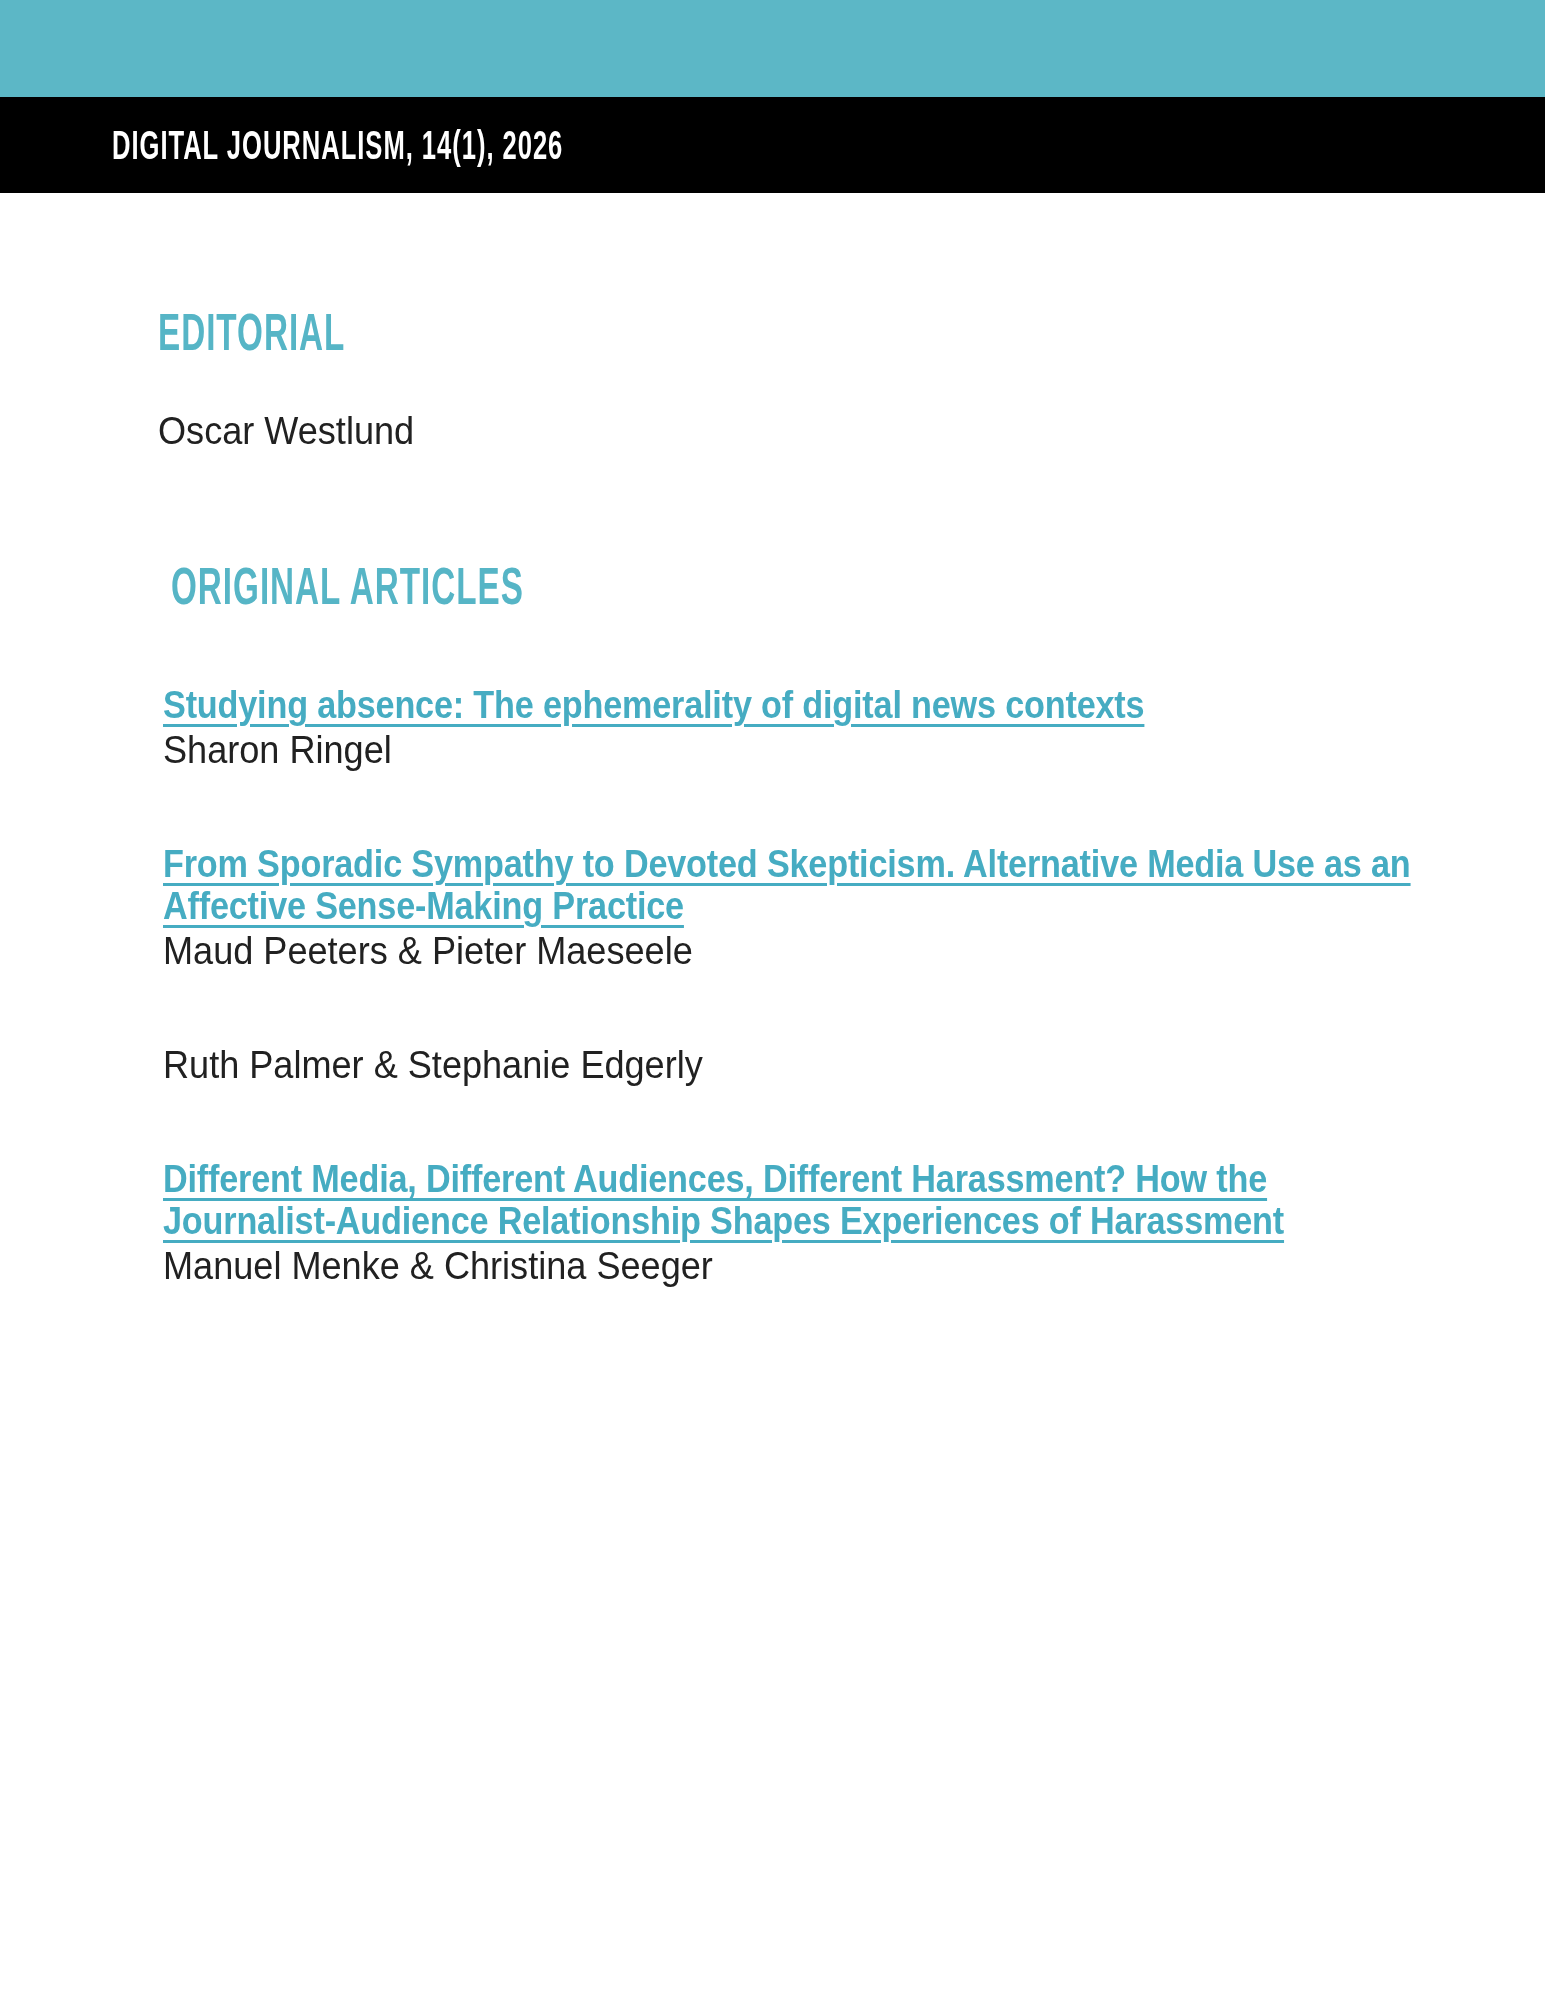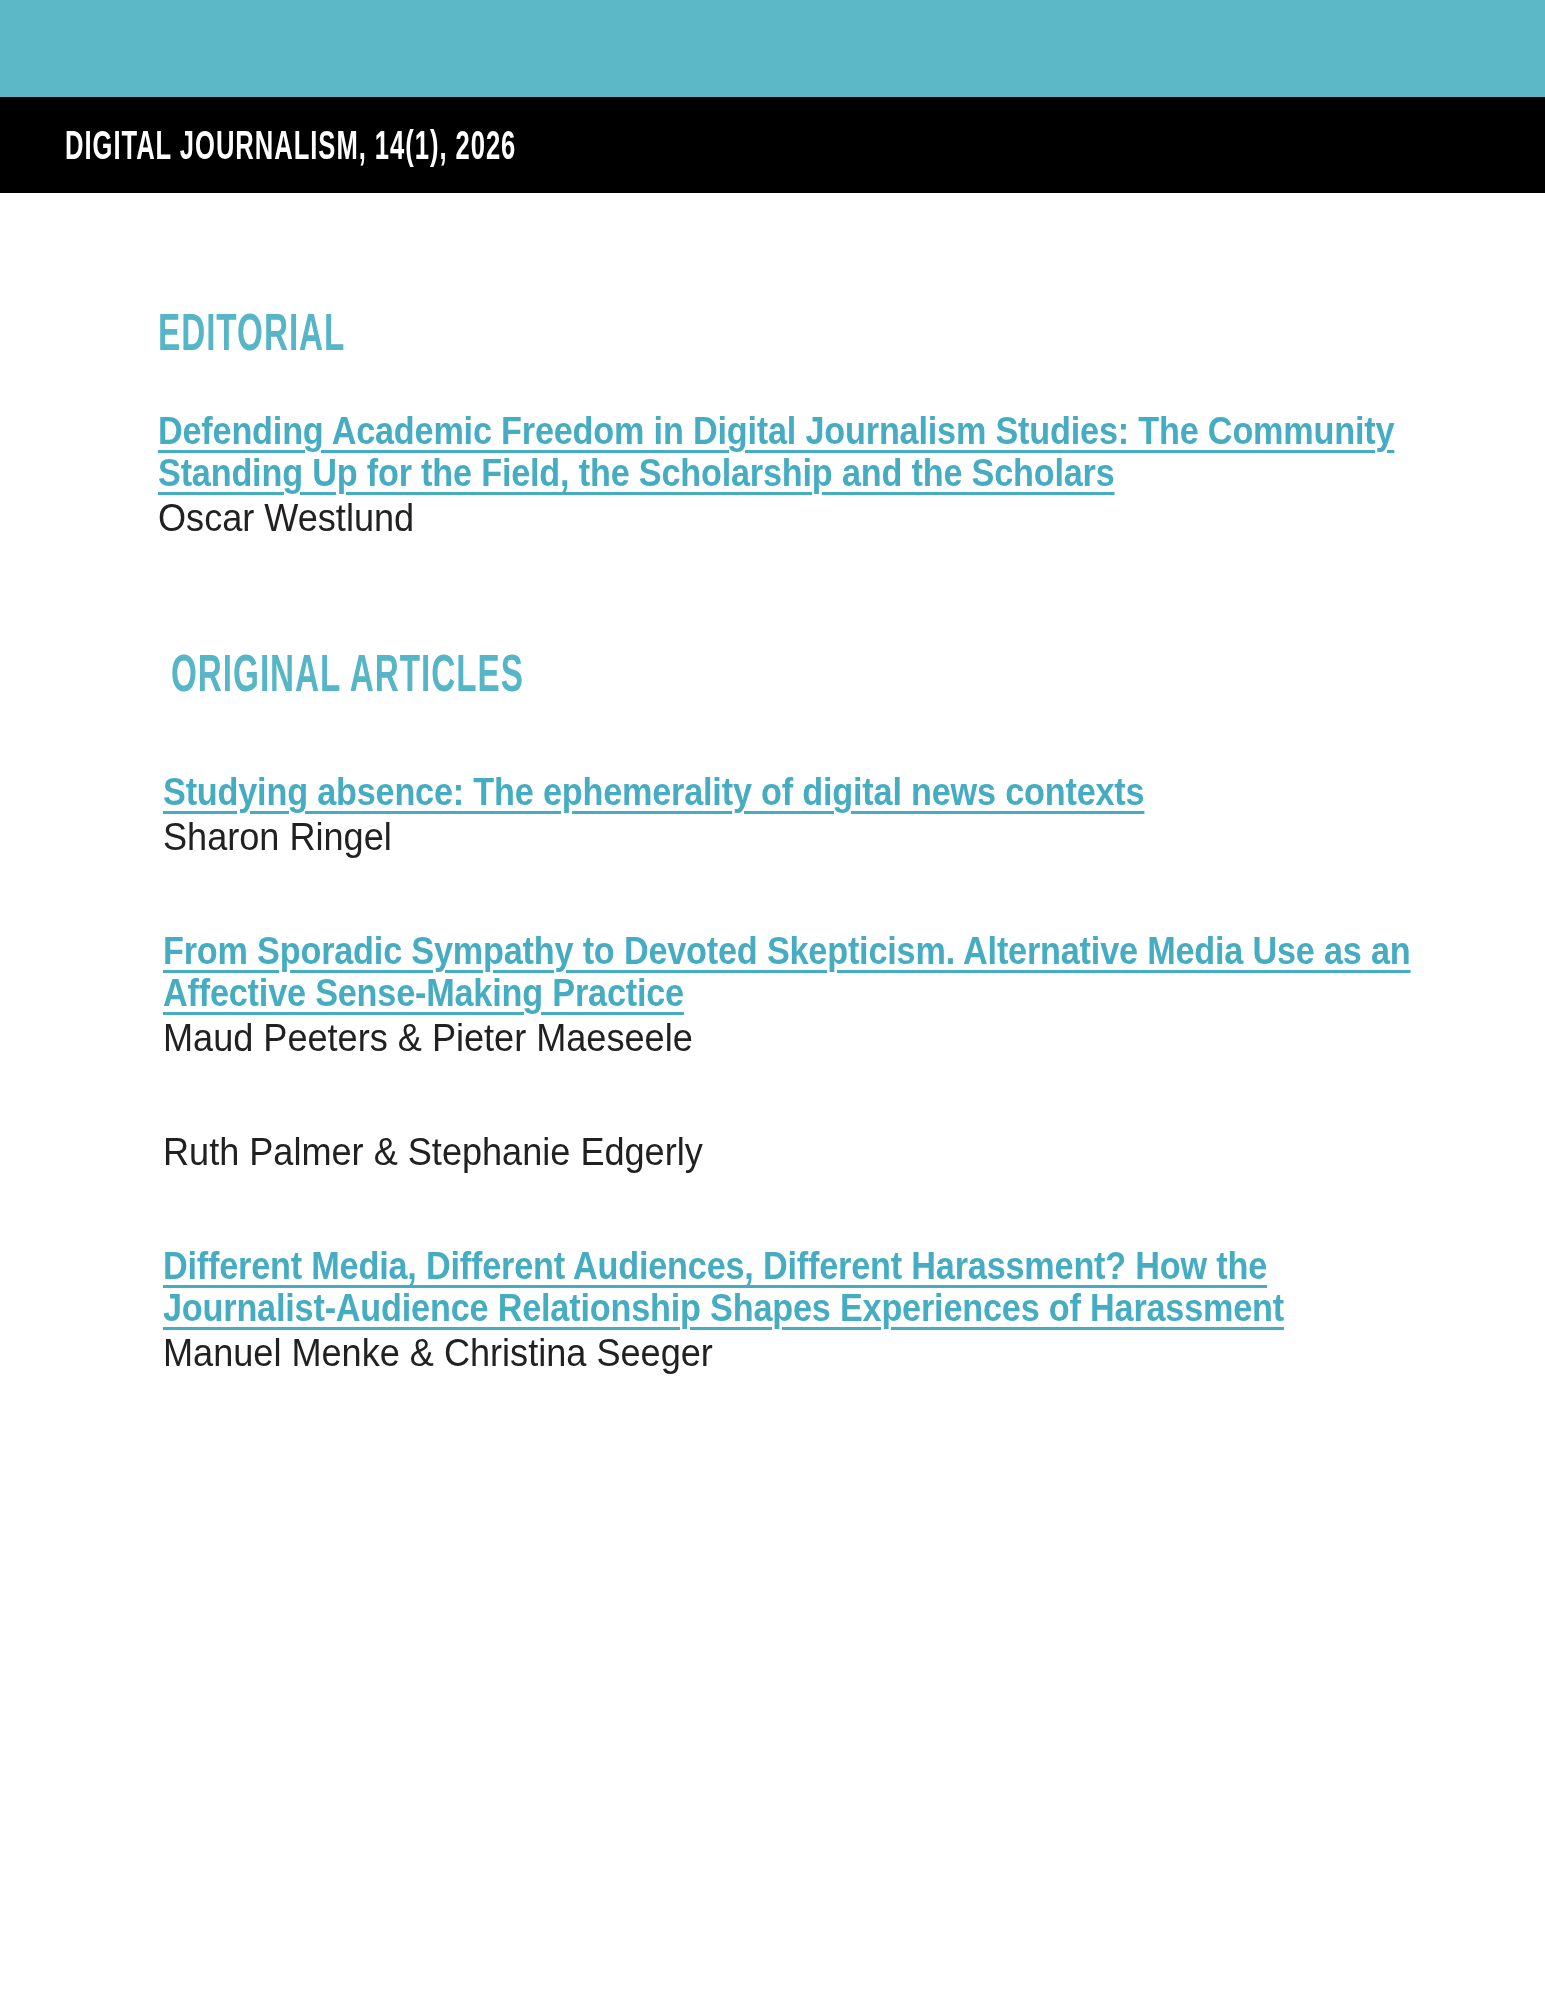--- a/index.html
+++ b/index.html
@@ -24,21 +24,21 @@
     width:100%;
     height:97px;
     background:var(--accent);
   }
   .black-bar{
     width:100%;
     height:96px;
     background:var(--bar);
     display:flex;
     align-items:center;
-    padding-left:65px;
+    padding-left:112px;
   }
   .bar-title{
     color:var(--bar-text);
     font-size:40px;
     font-weight:bold;
     letter-spacing:1.5px;
     line-height:1;
     white-space:nowrap;
     transform:scaleX(0.64);
     transform-origin:0 50%;
@@ -99,24 +99,20 @@
 <header class="black-bar">
   <div class="bar-title">DIGITAL JOURNALISM, 14(1), 2026</div>
 </header>
 
 <main>
 
   <section>
     <h2 class="section-heading" id="editorial-heading">EDITORIAL</h2>
 
     <article class="toc-item" id="editorial-article">
-      <a class="article-link" href="#">
-        <span class="title-line">Defending Academic Freedom in Digital Journalism Studies: The Community</span>
-        <span class="title-line">Standing Up for the Field, the Scholarship and the Scholars</span>
-      </a>
       <div class="authors">Oscar Westlund</div>
     </article>
   </section>
 
   <section>
     <h2 class="section-heading" id="original-articles-heading">ORIGINAL ARTICLES</h2>
 
     <div class="oa-list">
 
 

